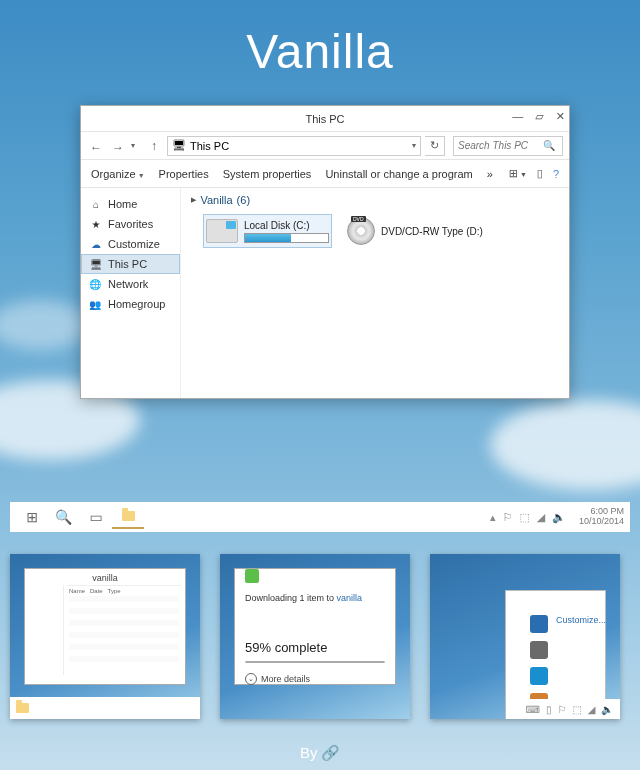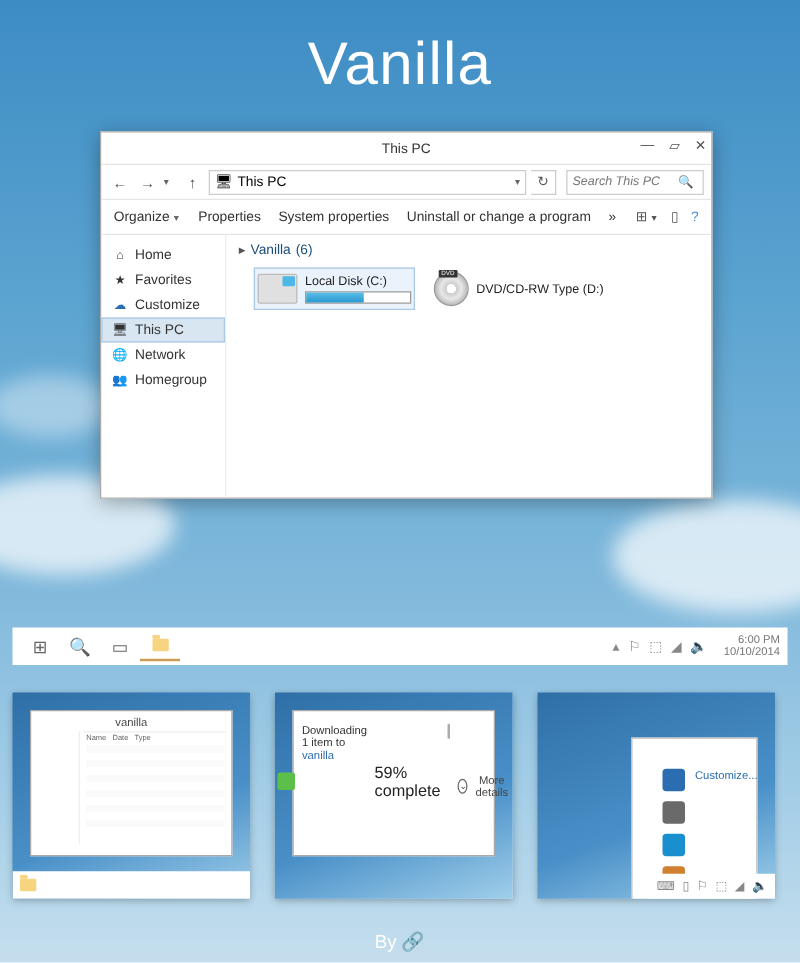--- a/index.html
+++ b/index.html
@@ -66,21 +66,21 @@
 
 
 .thumbs { position: absolute; left: 10px; top: 554px; display: flex; gap: 20px; }
 .thumb { width: 190px; height: 165px; background: linear-gradient(160deg,#2f6fa8 0%,#4a90c8 60%,#a0cfea 100%); position: relative; overflow:hidden; box-shadow: 0 2px 6px rgba(0,0,0,0.3);}
 .thumb .mini { position:absolute; left:14px; top:14px; right:14px; bottom:34px; background:#fff; border:1px solid #aaa; font-size:8px; padding:4px; }
 .thumb .mini-title { text-align:center; font-size:9px; color:#444; margin-bottom:2px;}
 .thumb1 .mini-list { font-size:6px; color:#666; line-height:1.3; padding:2px; border-top:1px solid #eee;}
 .thumb-tb { position:absolute; bottom:0; left:0; right:0; height:22px; background:#fff; display:flex; align-items:center; padding:0 6px; gap:6px;}
 .thumb-tb span { font-size:11px; color:#888;}
 
-.thumb2 .mini { display:flex; justify-content:center; gap:6px; padding:10px;}
+.thumb2 .mini { display:flex; flex-direction:column; justify-content:center; gap:6px; padding:10px;}
 .dl-line { font-size:9px; color:#333; }
 .dl-link { color:#2a6db0; }
 .dl-pct { font-size:13px; color:#222;margin-top:31px; }
 .prog { height:12px; border:1px solid #aaa; border-radius:2px; overflow:hidden; background:#f0f0f0;}
 .prog-fill { height:100%; background: linear-gradient(180deg,#6edc5a,#3cbf2e);}
 .more { font-size:9px; color:#444; display:flex; align-items:center; gap:4px; margin-top:4px;text-align:center;}
 .more-circ { width:12px; height:12px; border:1px solid #666; border-radius:50%; display:flex; align-items:center; justify-content:center; font-size:7px;}
 
 .thumb3 .popup { position:absolute; right:14px; top:36px; width:101px; background:#fff; border:1px solid #bbb; padding:24px; display:flex; flex-direction:row; gap:8px;}
 .pop-icons { display:flex; flex-wrap:wrap; gap:8px;}

